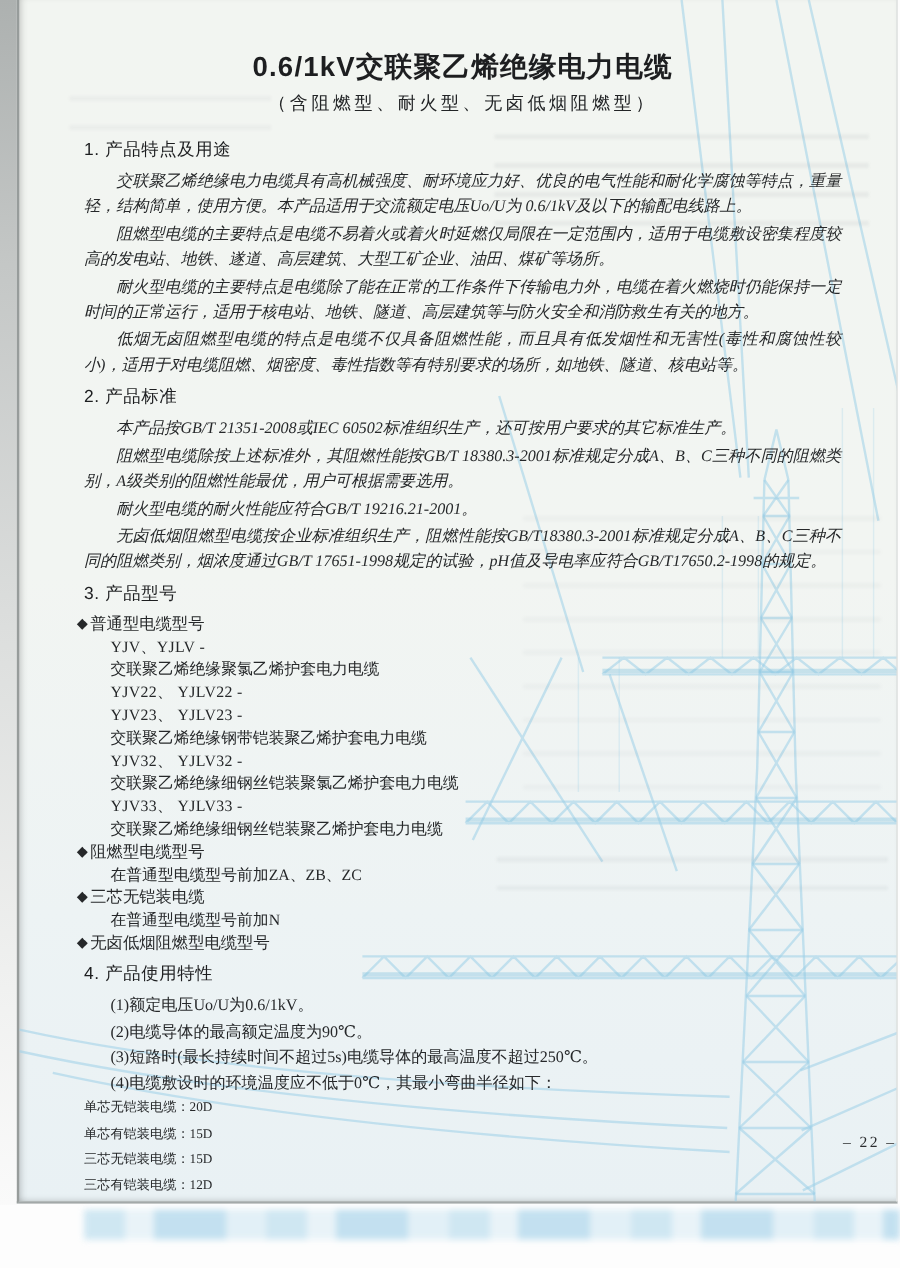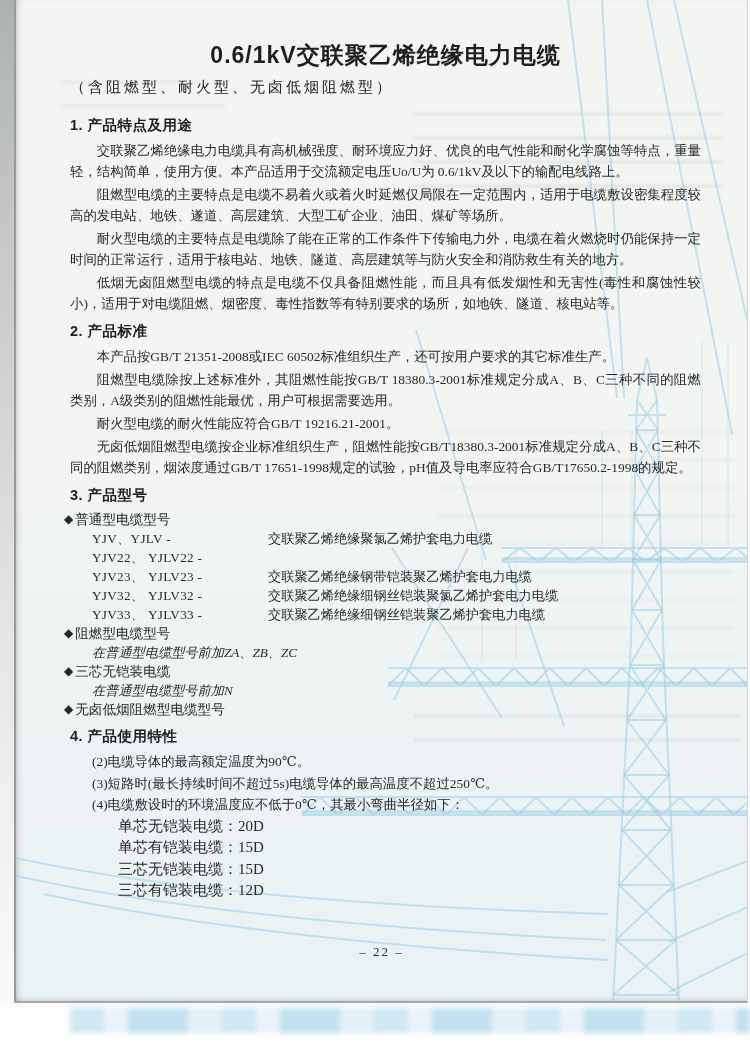--- a/index.html
+++ b/index.html
@@ -34,40 +34,40 @@
     position:absolute;left:70px;top:1008px;width:680px;height:25px;
     background:repeating-linear-gradient(90deg,#c8e4f1 0 34px,#e6f2f8 34px 58px,#b9dcee 58px 118px,#deeef6 118px 152px);
     filter:blur(2.5px);opacity:.85;
   }
   
   .inner{position:relative;padding:40px 46px 0 54px;}
   .doc-title{
     text-align:center;font-family:"Liberation Sans","DejaVu Sans",sans-serif;
     font-weight:700;font-size:23px;line-height:30px;letter-spacing:1px;color:#1d1e20;
   }
-  .doc-subtitle{font-size:15px;line-height:22px;letter-spacing:3px;margin-top:6px;color:#222426;}
+  .doc-subtitle{text-align:center;font-size:15px;line-height:22px;letter-spacing:3px;margin-top:6px;color:#222426;}
   .content{margin-top:18px;}
   .section{margin-top:8px;}
   .section.first{margin-top:14px;}
   .sec-heading{
     margin:0 0 5px 0;font-family:"Liberation Sans","DejaVu Sans",sans-serif;
-    font-weight:700;font-size:14.5px;line-height:19px;letter-spacing:.5px;color:#1d1e20;
-  }
-  .para{margin:0 0 2px 0;font-size:13.4px;line-height:21px;text-align:justify;text-indent:2em;}
+    font-weight:400;font-size:14.5px;line-height:19px;letter-spacing:.5px;color:#1d1e20;
+  }
+  .para{margin:0 0 2px 0;font-size:13.4px;line-height:21px;text-align:justify;text-indent:2em;font-style:italic;}
   
   .sec3 .group-title-row{display:flex;align-items:center;margin-left:-6px;line-height:19px;font-size:13.6px;}
   .diamond{margin-right:2px;font-size:12px;}
-  .model-row{display:flex;margin-left:22px;line-height:19px;font-size:13.2px;}
+  .model-row{display:flex;margin-left:22px;line-height:19px;font-size:13.2px;flex-direction:column;}
   .model-code{width:176px;letter-spacing:.3px;}
   .model-desc{flex:1;}
-  .group-note{margin-left:22px;line-height:19px;font-size:13.2px;font-style:italic;}
+  .group-note{margin-left:22px;line-height:19px;font-size:13.2px;}
   
   .feature-item{margin-left:22px;line-height:21.5px;font-size:13.4px;}
-  .bend-item{margin-left:48px;line-height:21.5px;font-size:15px;}
-  .page-number{position:absolute;left:0;right:0;top:944px;text-align:center;font-size:13px;letter-spacing:2px;color:#2a2c2e;}
+  .bend-item{line-height:21.5px;font-size:11px;}
+  .page-number{position:absolute;left:0;right:0;top:944px;text-align:right;font-size:13px;letter-spacing:2px;color:#2a2c2e;}
 </style>
 </head>
 <body>
 
 <div class="screen">
   <div class="scan-edge"></div>
 
   <div class="page">
 
     <svg class="wm" width="734" height="1003" viewBox="0 0 734 1003">
@@ -177,20 +177,21 @@
           <div class="group-note">在普通型电缆型号前加N</div>
 
           <div class="group-title-row">
             <span class="diamond">◆</span>
             <span>无卤低烟阻燃型电缆型号</span>
           </div>
         </div>
 
         <div class="section">
           <h2 class="sec-heading">4. 产品使用特性</h2>
+          <div class="feature-item">(1)额定电压Uo/U为0.6/1kV。</div>
           <div class="feature-item">(2)电缆导体的最高额定温度为90℃。</div>
           <div class="feature-item">(3)短路时(最长持续时间不超过5s)电缆导体的最高温度不超过250℃。</div>
           <div class="feature-item">(4)电缆敷设时的环境温度应不低于0℃，其最小弯曲半径如下：</div>
           <div class="bend-item">单芯无铠装电缆：20D</div>
           <div class="bend-item">单芯有铠装电缆：15D</div>
           <div class="bend-item">三芯无铠装电缆：15D</div>
           <div class="bend-item">三芯有铠装电缆：12D</div>
         </div>
 
       </div>

